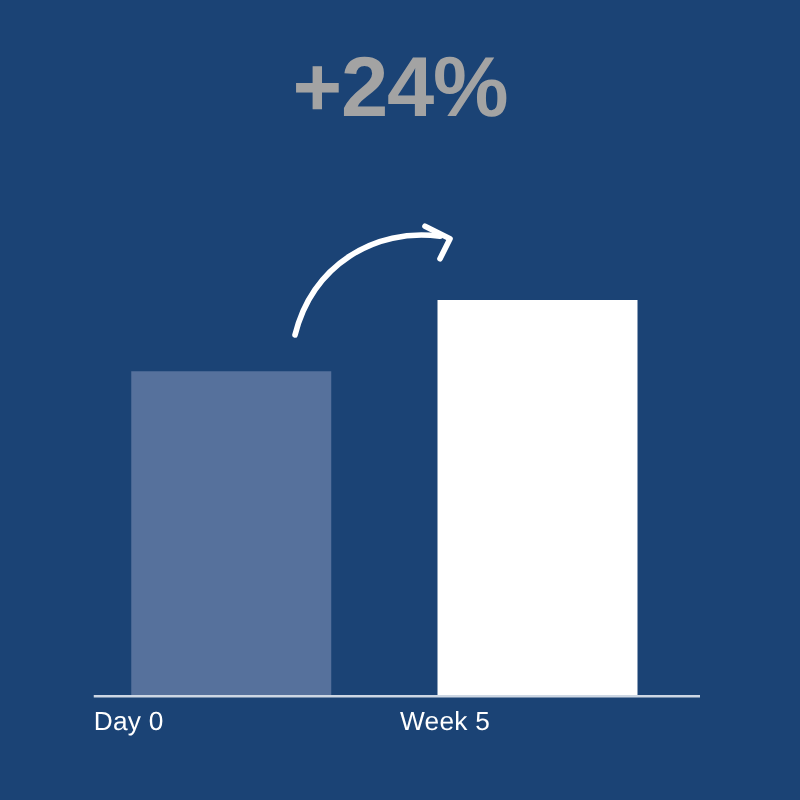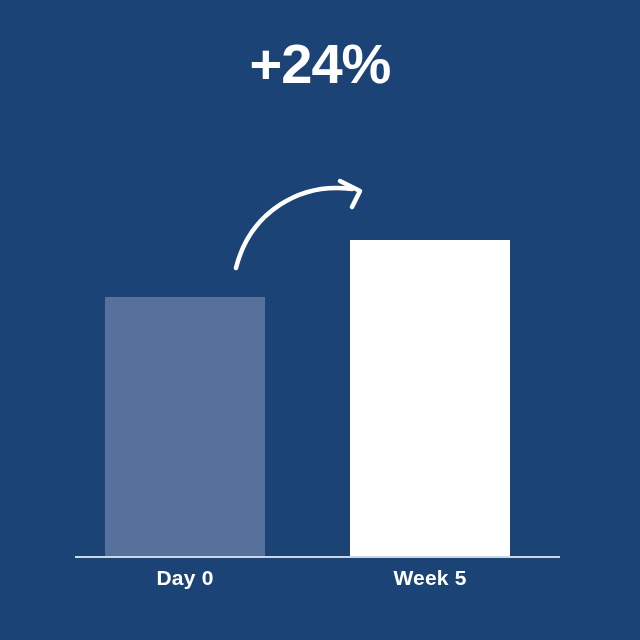--- a/index.html
+++ b/index.html
@@ -17,22 +17,22 @@
     -webkit-font-smoothing: antialiased;
   }
 
   
   .headline {
     position: absolute;
     left: 0;
     top: 36px;
     width: 640px;
     text-align: center;
-    color: #ffffff;
-    font-size: 56px;
+    color: #a3a3a3;
+    font-size: 68px;
     font-weight: bold;
     letter-spacing: -1px;
     line-height: 1;
     white-space: nowrap;
   }
 
   
   .plot {
     position: absolute;
     left: 0;
@@ -75,24 +75,24 @@
     width: 640px;
     height: 640px;
     pointer-events: none;
   }
 
   
   .cat-label {
     position: absolute;
     top: 566px;
     width: 220px;
-    text-align: center;
+    text-align: left;
     color: #ffffff;
     font-size: 21px;
-    font-weight: bold;
+    font-weight: normal;
     letter-spacing: 0.2px;
     white-space: nowrap;
   }
   .cat-label-0 { left: 75px; }
   .cat-label-1 { left: 320px; }
 </style>
 </head>
 <body>
 
 <div id="infographic">

